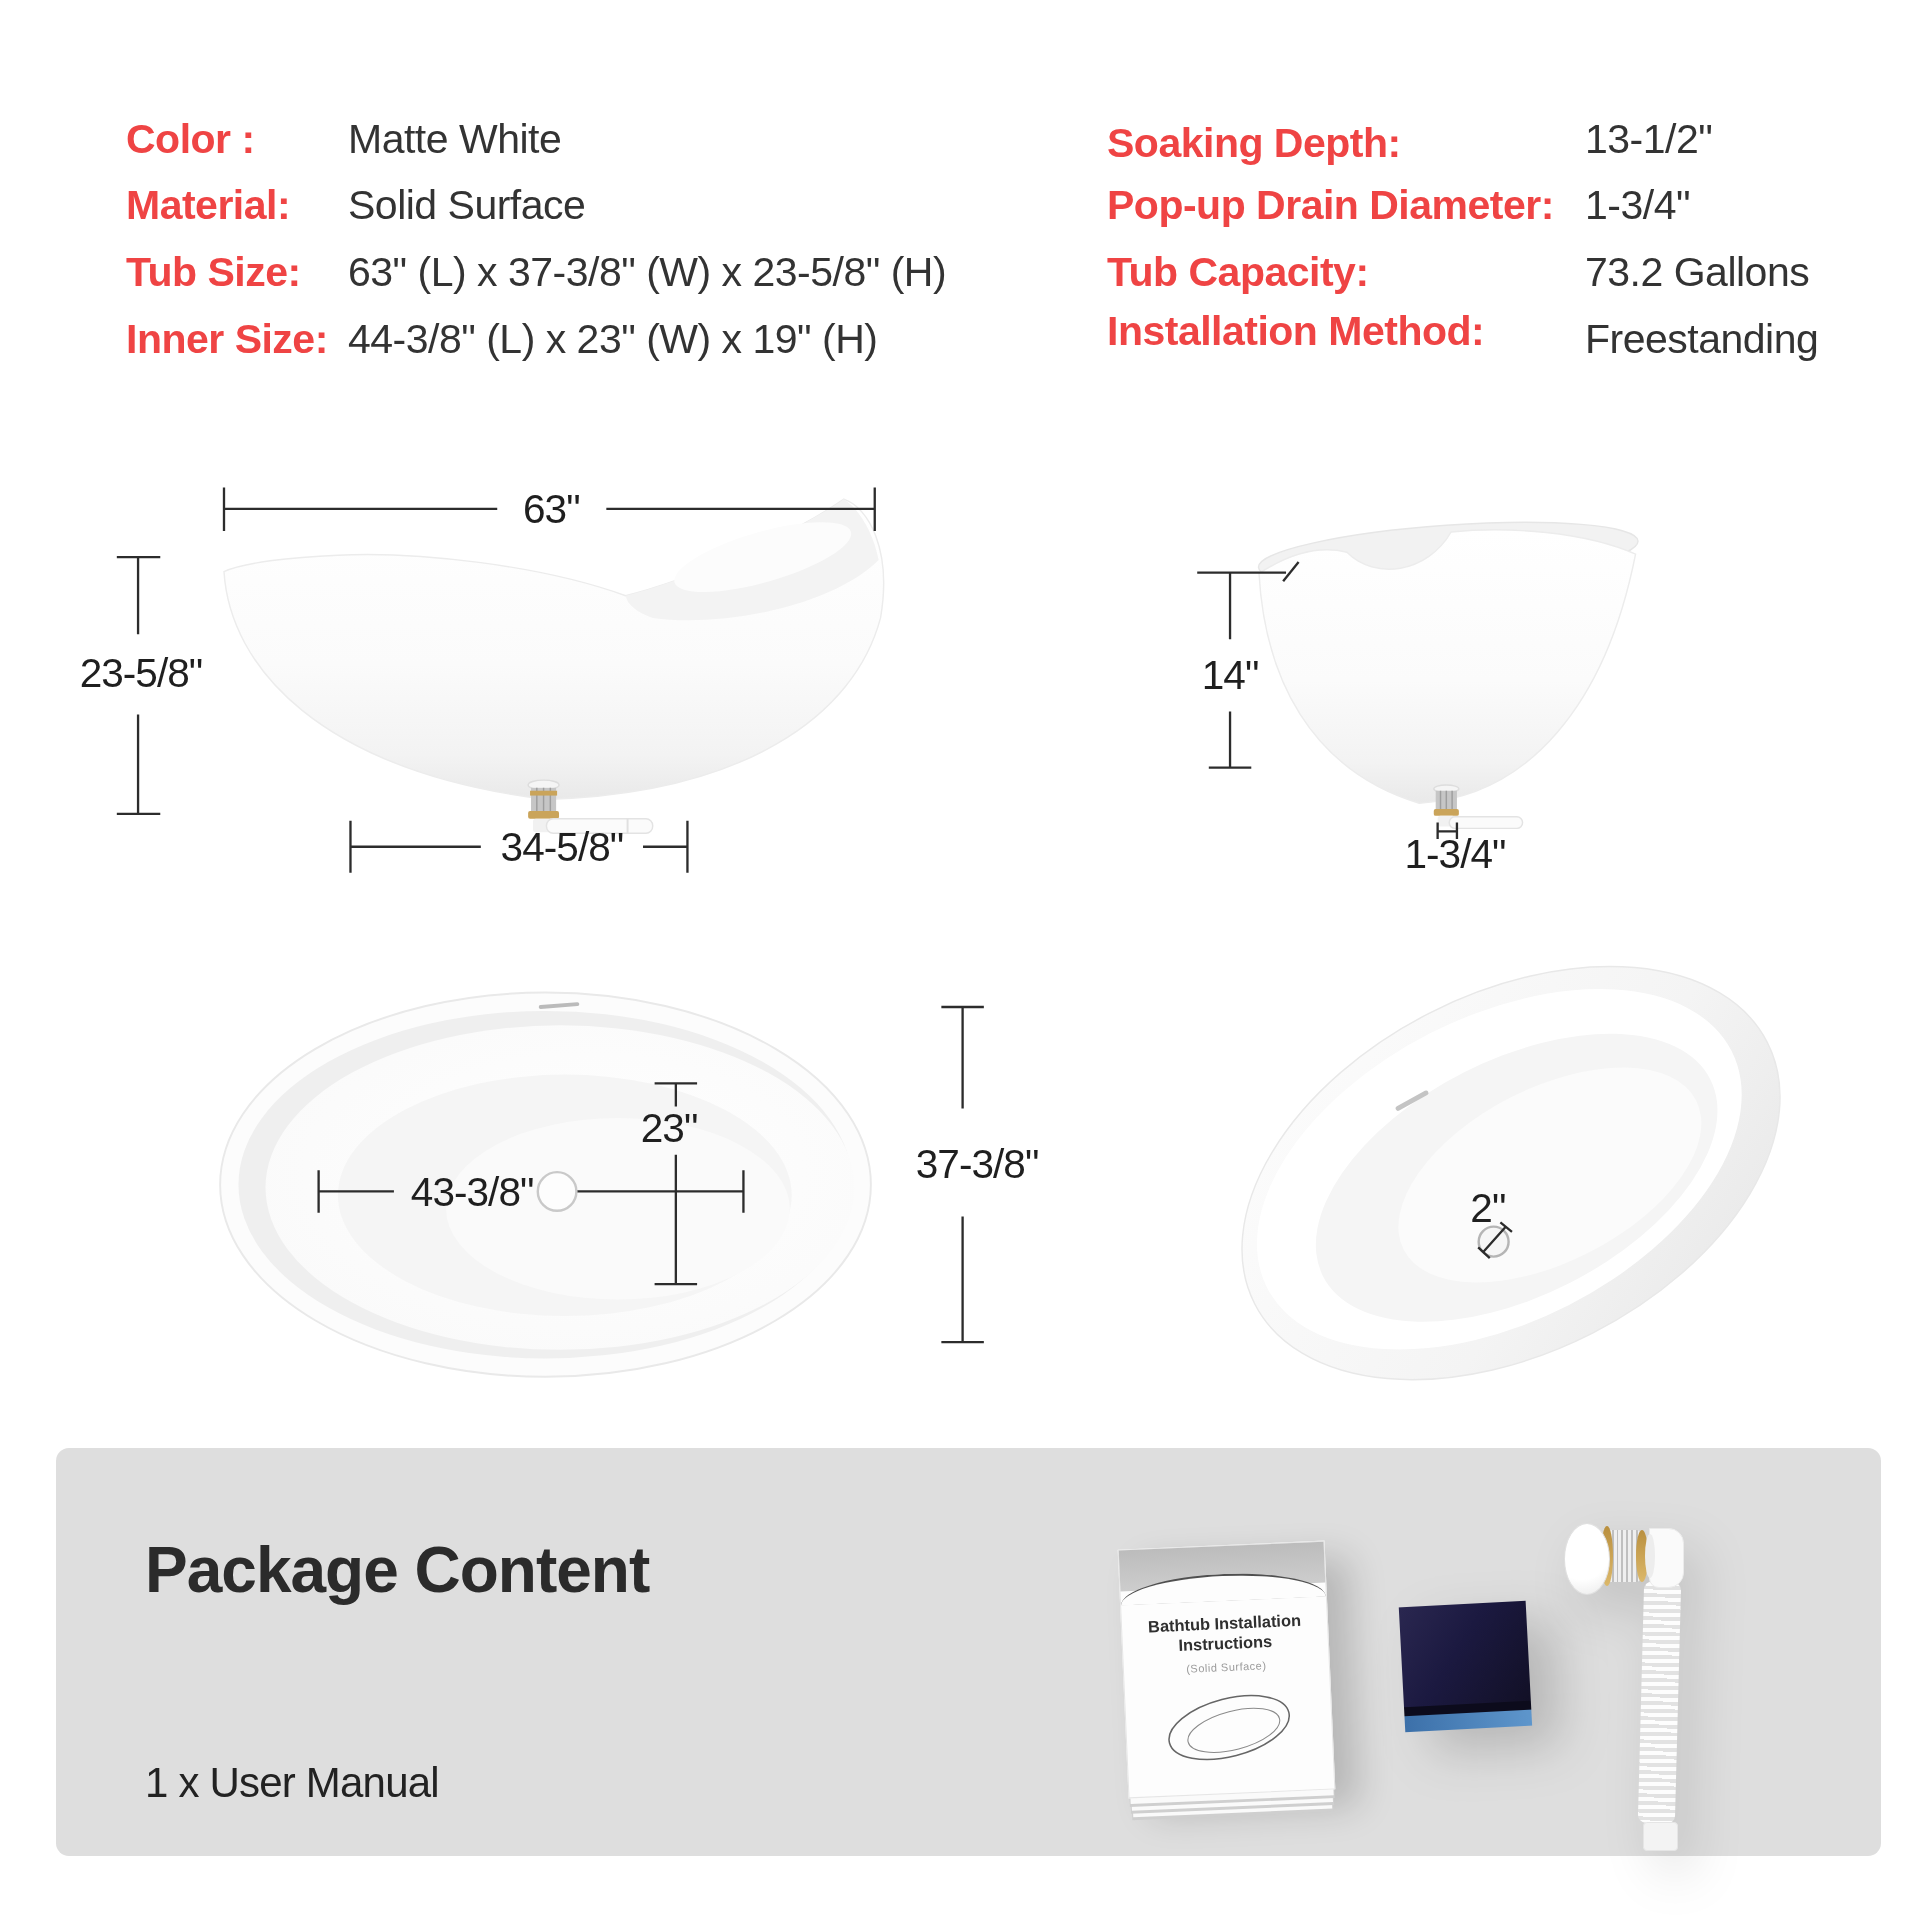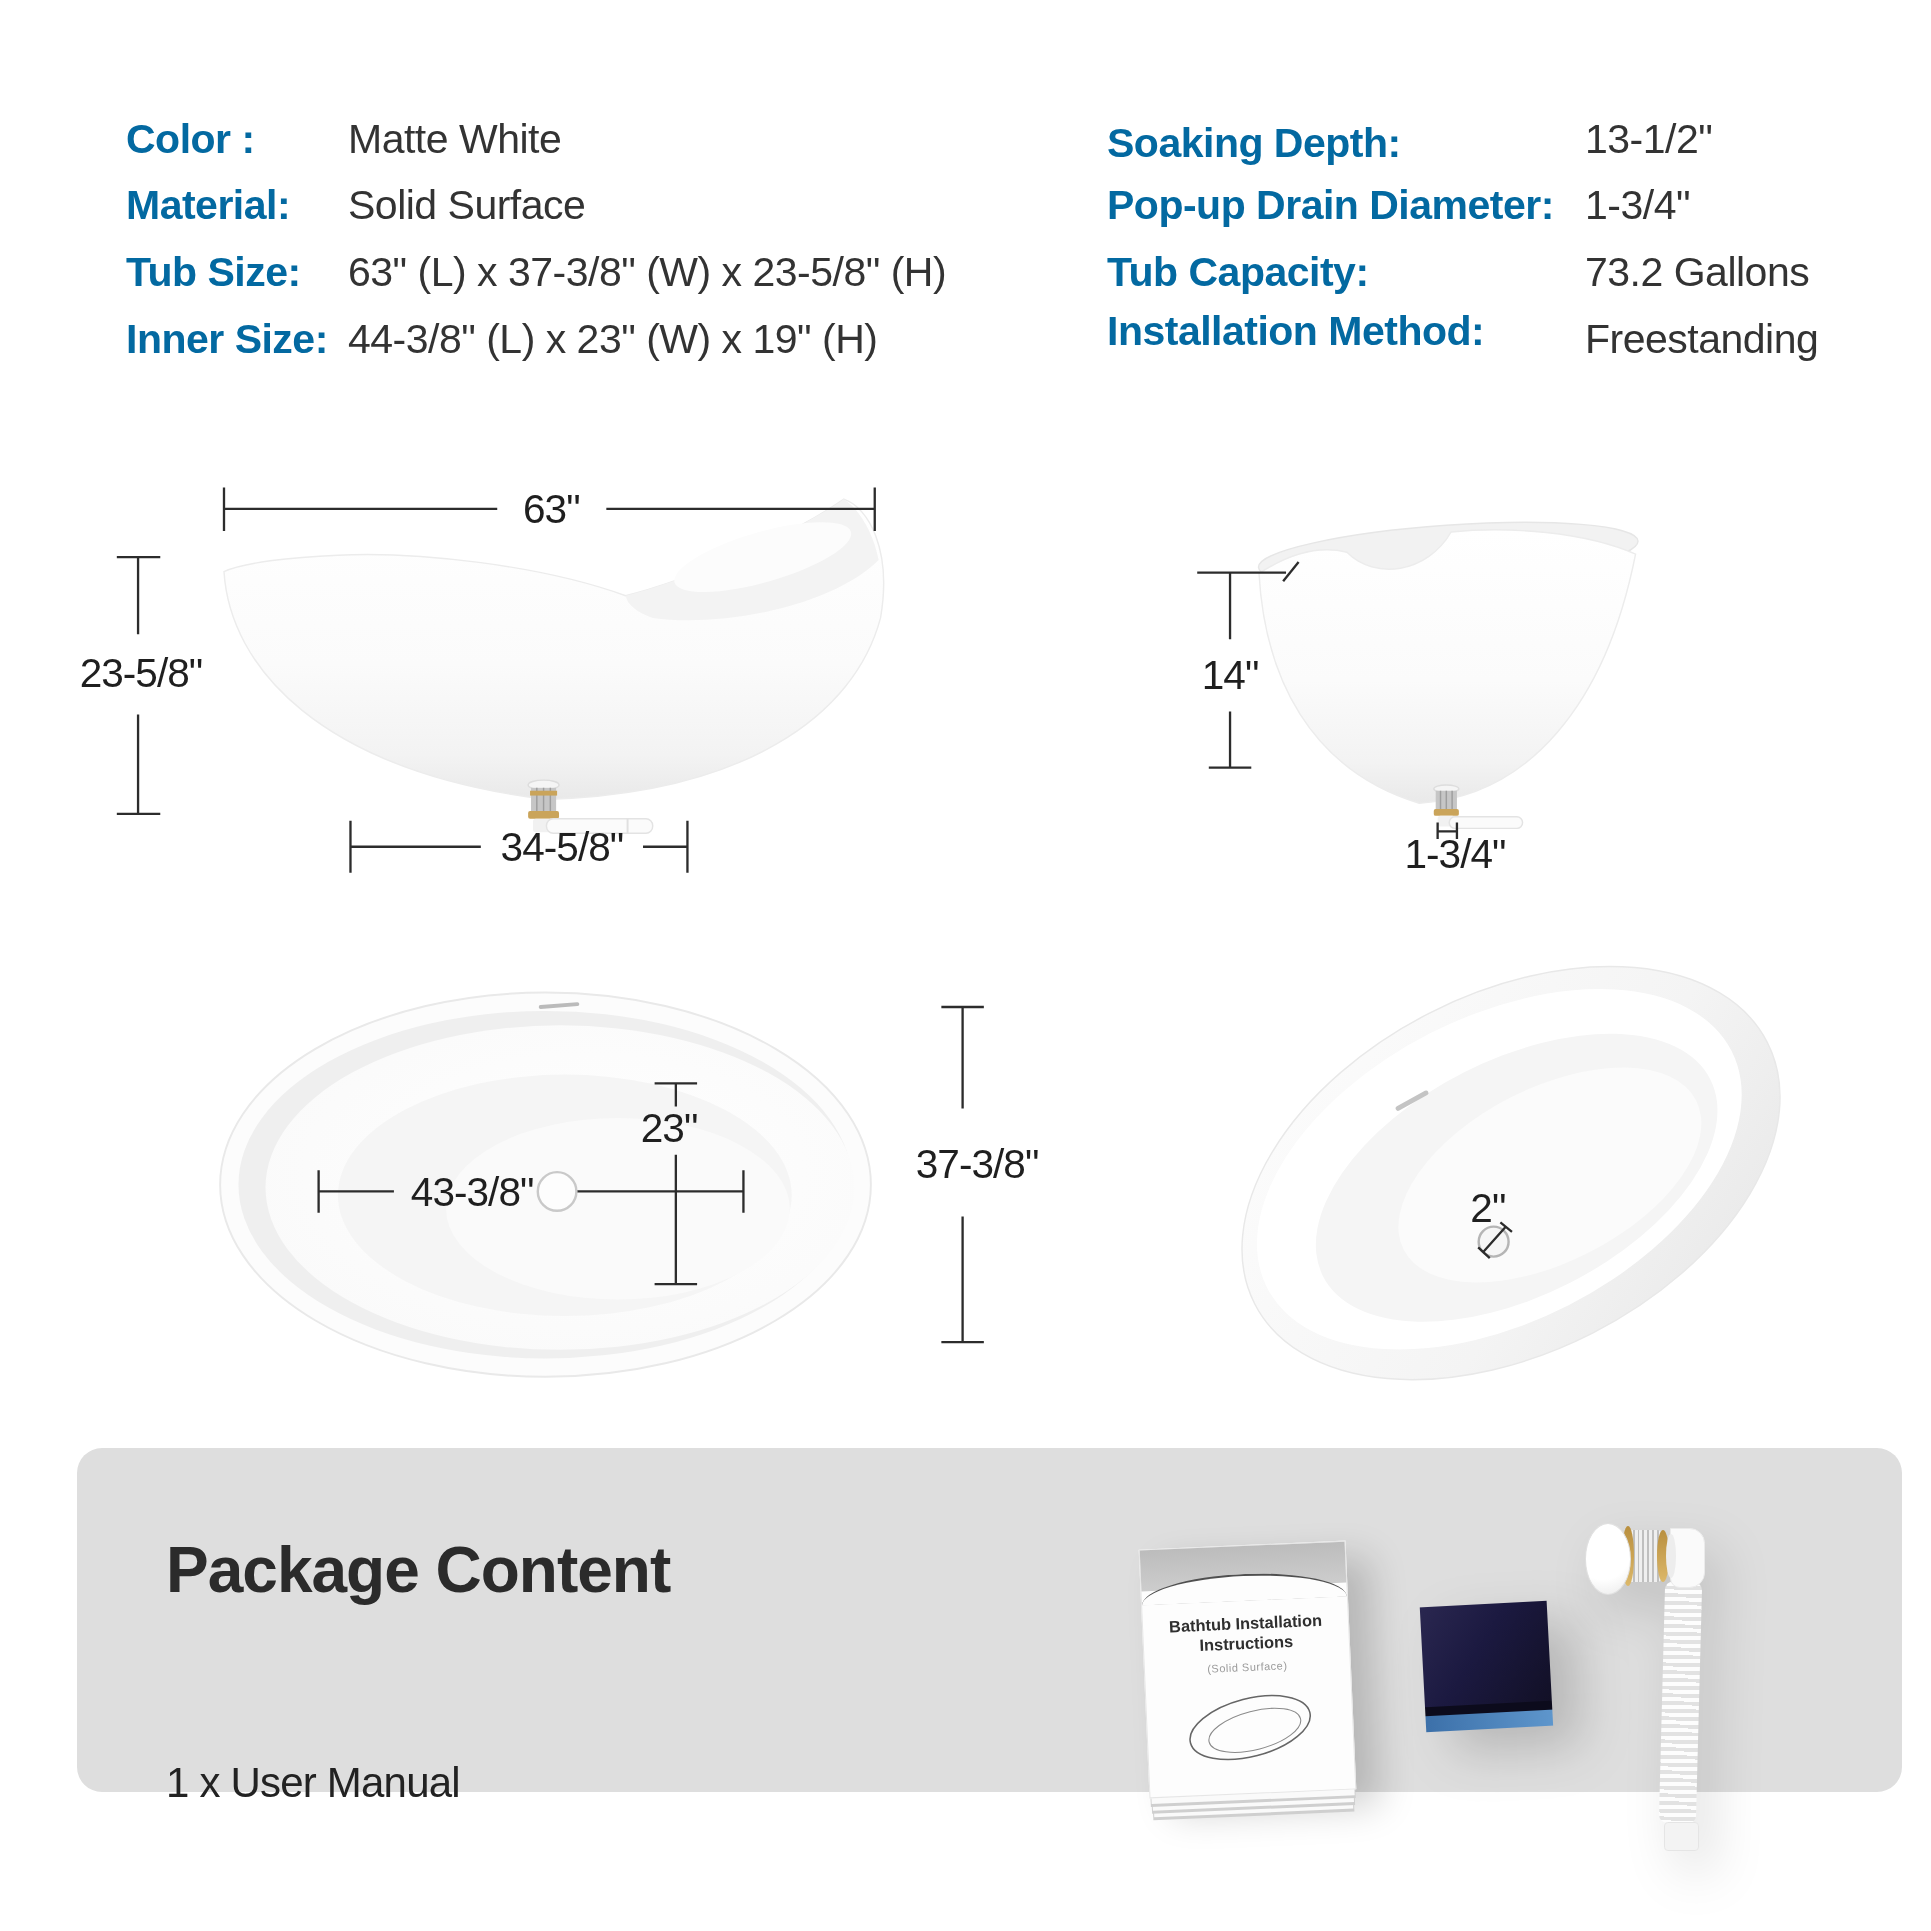--- a/index.html
+++ b/index.html
@@ -1,24 +1,24 @@
 <!DOCTYPE html>
 <html><head>
 <meta charset="utf-8">
 <style>
   html,body{margin:0;padding:0;background:#ffffff;}
   #canvas{position:relative;width:1931px;height:1931px;background:#ffffff;overflow:hidden;
           font-family:"Liberation Sans",sans-serif;}
   #diagram-svg{position:absolute;left:0;top:0;z-index:1;}
-  .spec-label{position:absolute;z-index:2;font-weight:700;font-size:41px;color:#0369a1;letter-spacing:-0.5px;white-space:nowrap;}
+  .spec-label{position:absolute;z-index:2;font-weight:700;font-size:41px;color:#ef4444;letter-spacing:-0.5px;white-space:nowrap;}
   .spec-value{position:absolute;z-index:2;font-size:41px;color:#333333;letter-spacing:-0.5px;white-space:nowrap;text-align:right;}
   .dim{font-size:42px;fill:#1f1f1f;letter-spacing:-1px;text-anchor:middle;font-family:"Liberation Sans",sans-serif;}
   .dimline{stroke:#2c2c2c;stroke-width:2.4;fill:none;}
   
-  .panel{position:absolute;left:56px;top:1448px;width:1825px;height:344px;background:#dedede;border-radius:25px;z-index:2;margin-left:21px;}
+  .panel{position:absolute;left:56px;top:1448px;width:1825px;height:408px;background:#dedede;border-radius:13px;z-index:2;}
   .pkg-title{position:absolute;left:89px;top:85px;font-size:64px;font-weight:700;color:#2b2b2b;letter-spacing:-1px;}
   .pkg-item{position:absolute;left:89px;font-size:42px;color:#222222;letter-spacing:-0.8px;white-space:nowrap;}
   
   .booklet{position:absolute;left:1067px;top:97px;width:207px;height:249px;transform:rotate(-2.5deg);}
   .booklet-cover{position:absolute;inset:0;background:#fdfdfd;border:1px solid #e6e6e6;
     box-shadow:0 7.7px 0 -1.9px #fafafa,0 9.7px 0 -1px #cfcfcf,0 15.4px 0 -2.9px #fafafa,0 17.4px 0 -1.9px #cfcfcf,
                0 23px 0 -3.9px #fafafa,0 25px 0 -2.9px #cfcfcf,23px 17.4px 37px rgba(0,0,0,0.18);}
   .booklet-band{height:41px;background:linear-gradient(#bcbcbc,#cdcdcd);}
   .booklet-curve{height:25px;background:#fdfdfd;border-radius:50% 50% 0 0/100% 100% 0 0;margin-top:-13.5px;border-top:2.9px solid #4f4f4f;}
   .booklet-title{margin-top:13.5px;padding:0 19.3px;font-size:16.4px;font-weight:700;color:#2f2f2f;text-align:center;line-height:1.2;}

